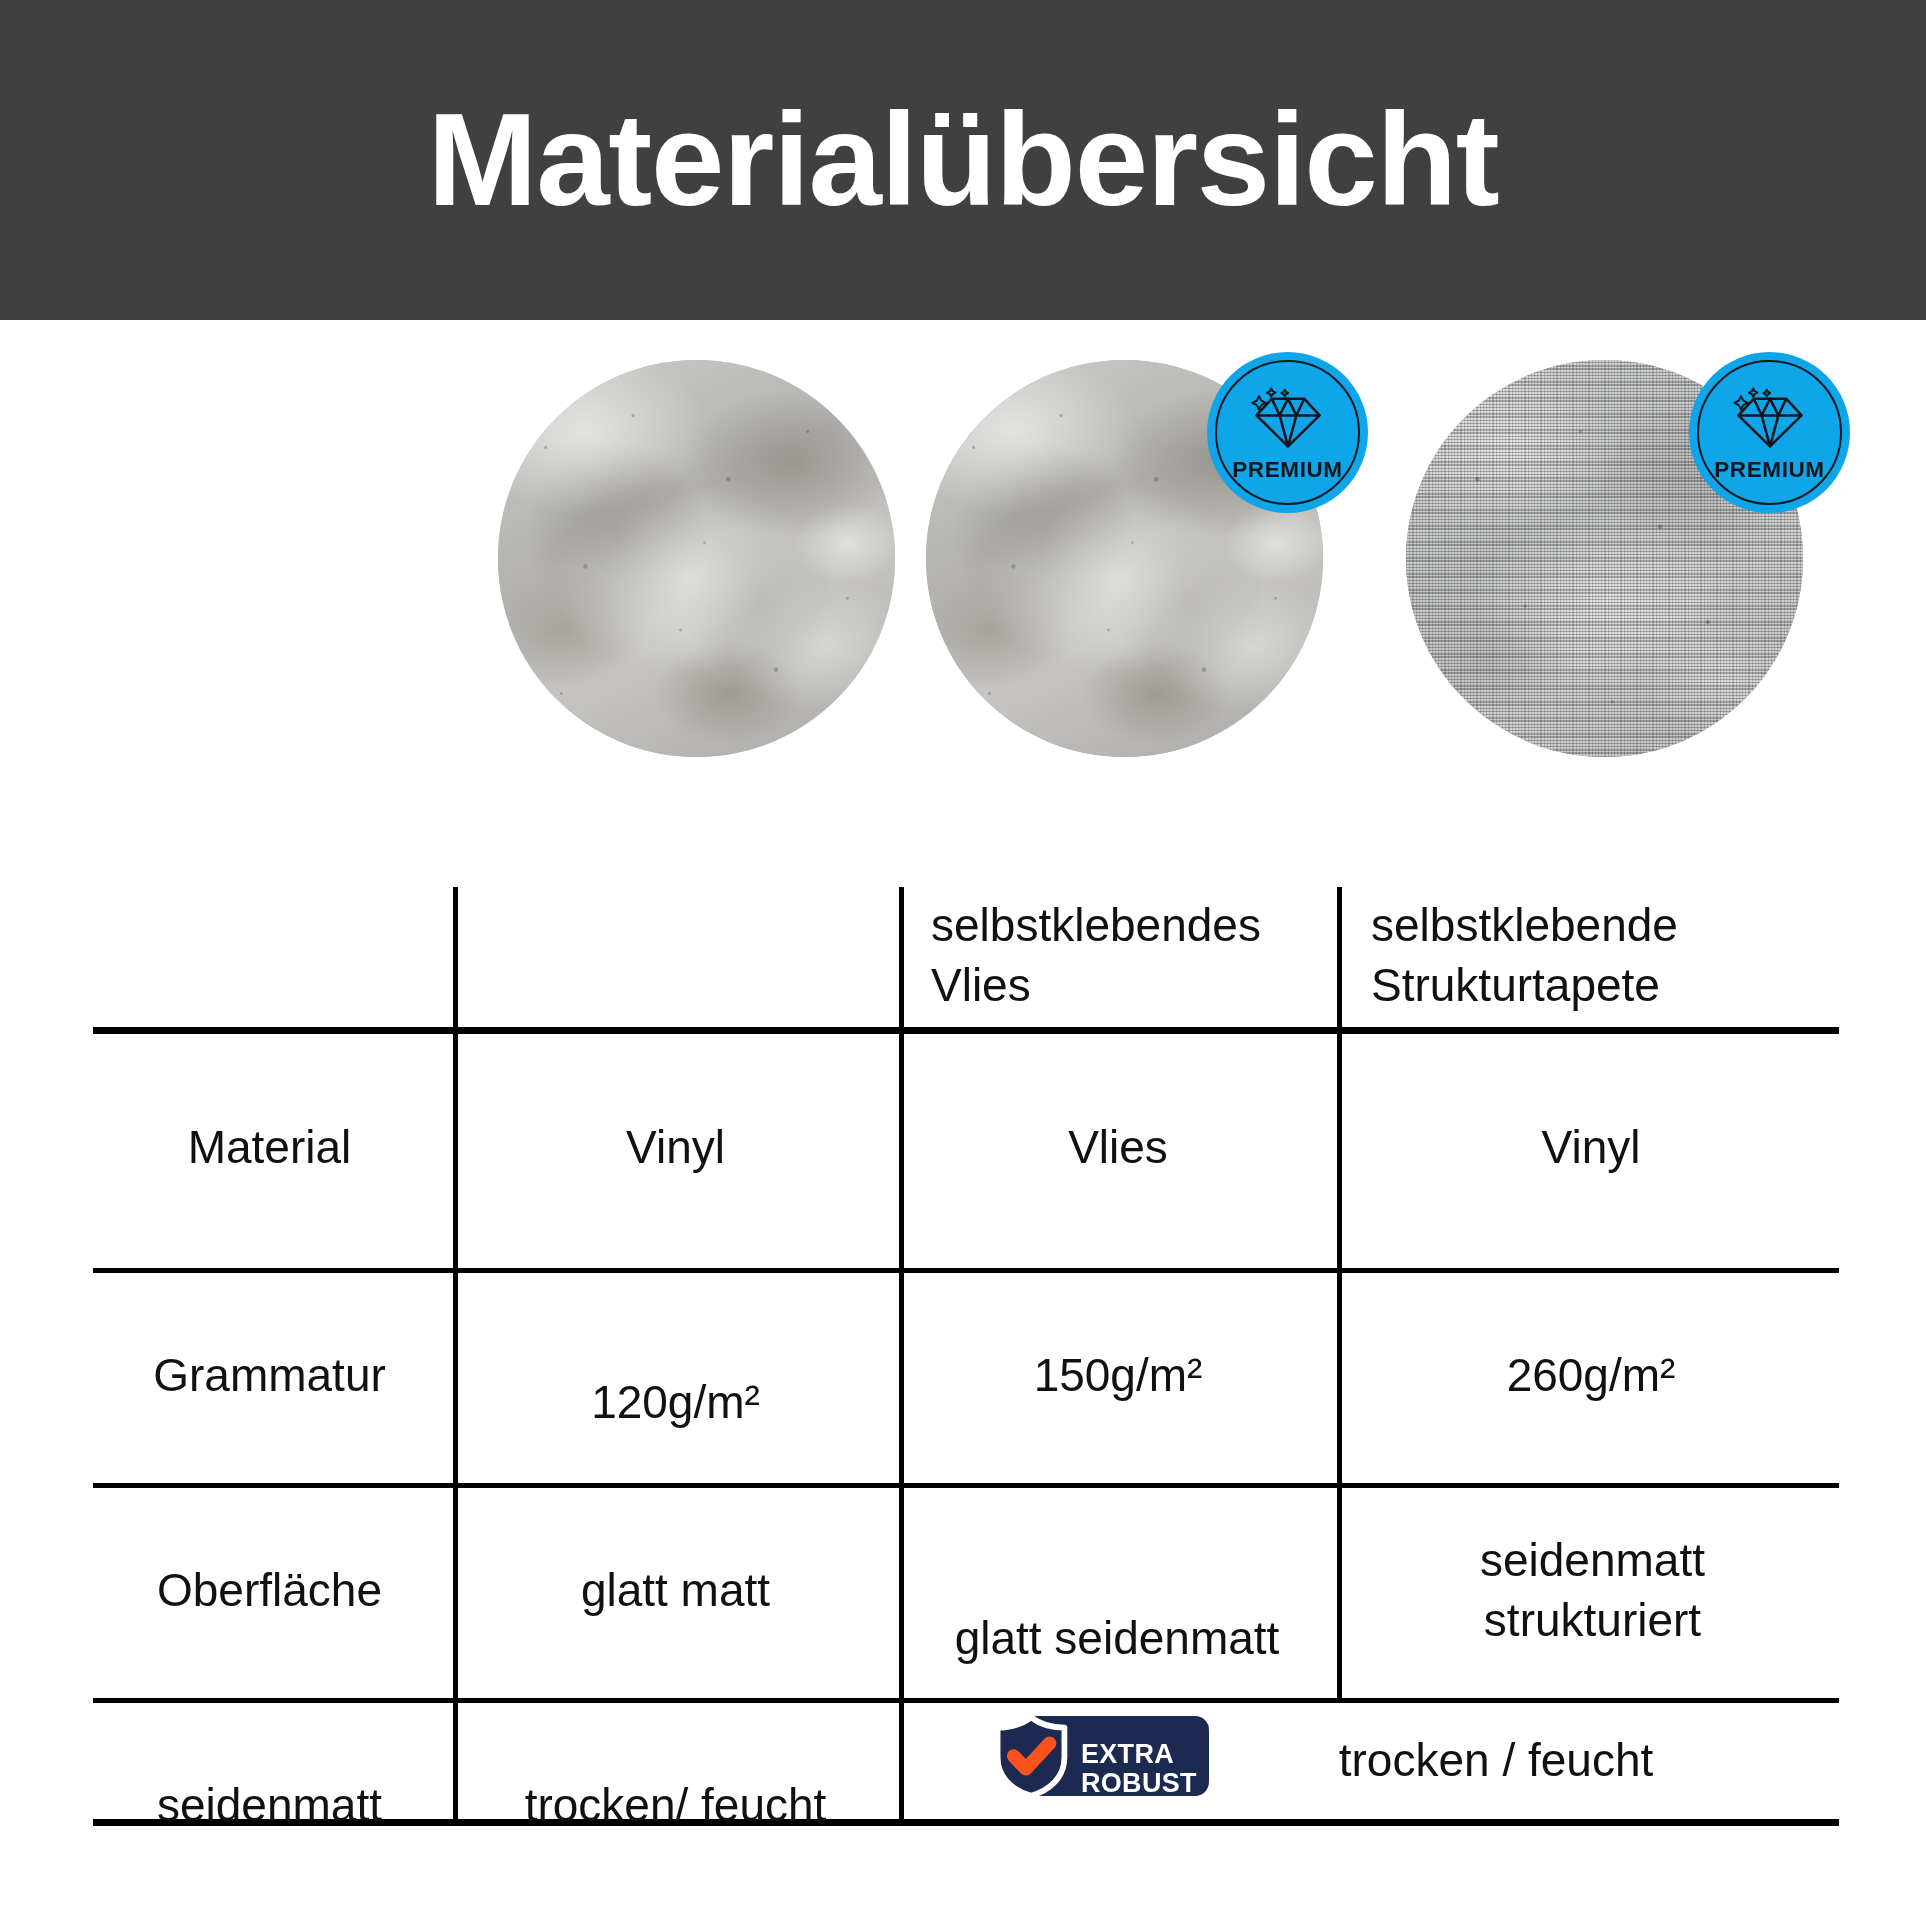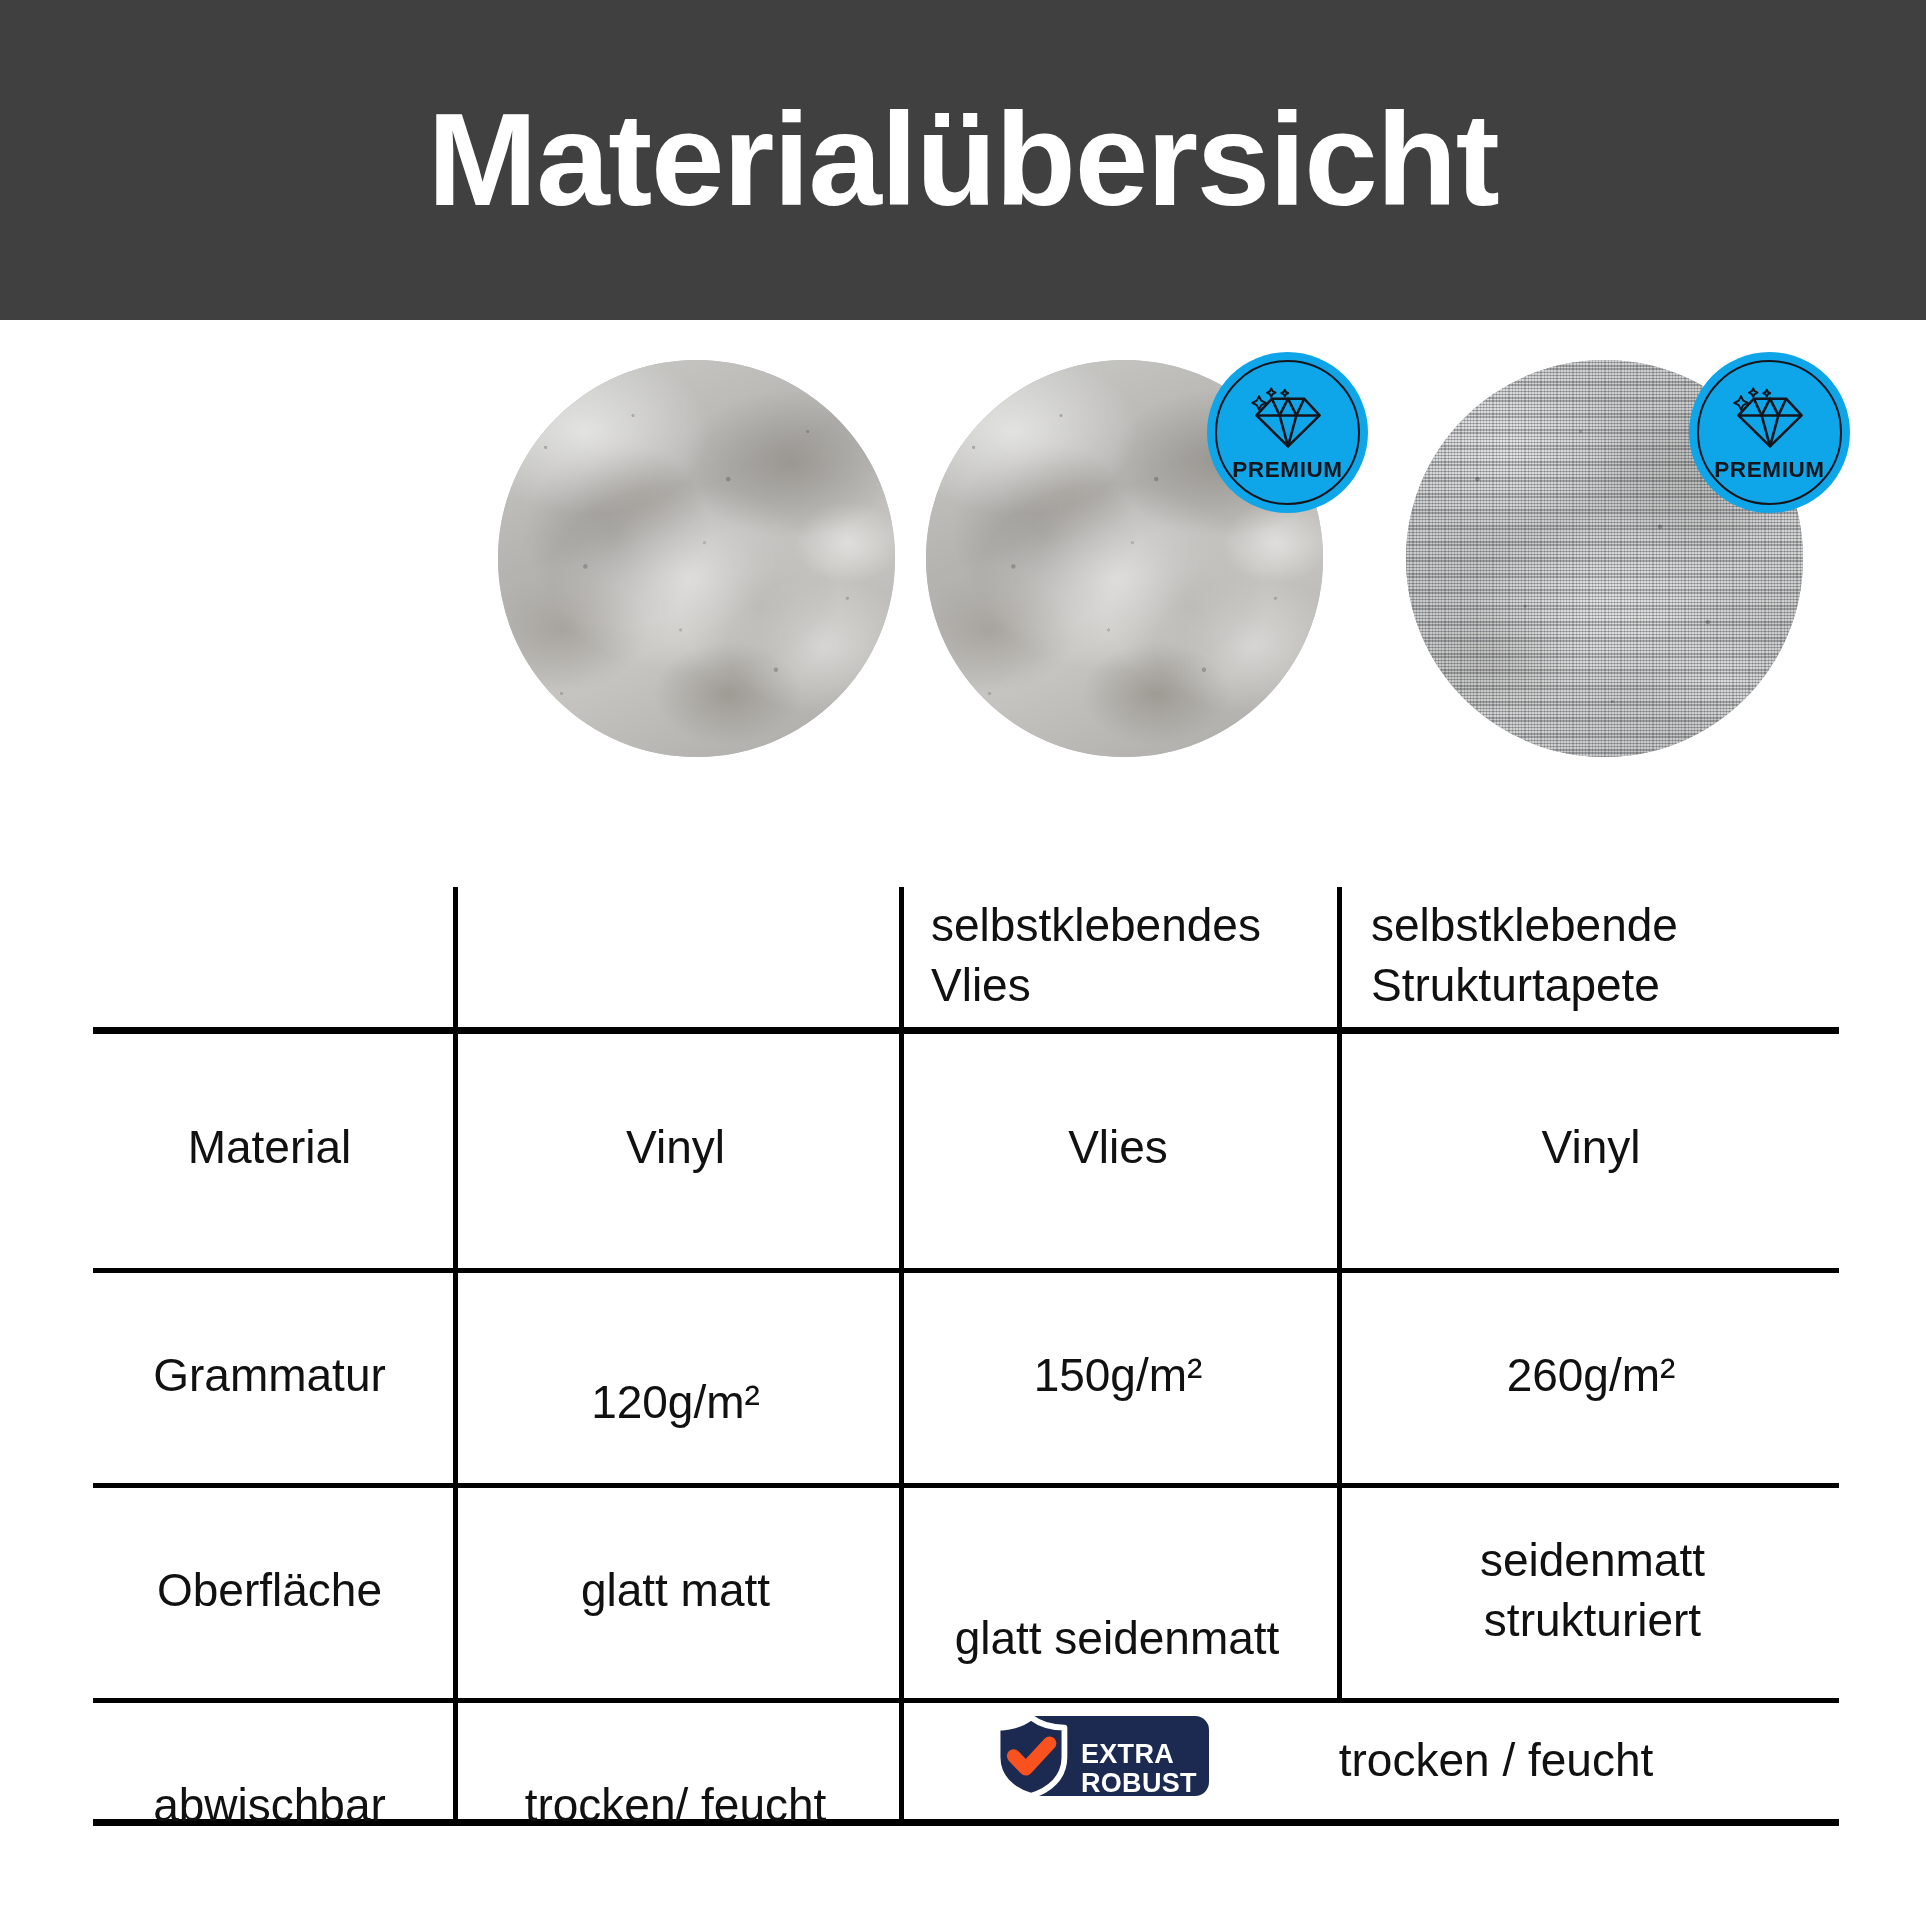--- a/index.html
+++ b/index.html
@@ -238,21 +238,21 @@
   <div class="cell" style="left:93px;top:1273px;width:353px;height:205px;">Grammatur</div>
   <div class="cell" style="left:457px;top:1273px;width:437px;height:205px;margin-top:27px;">120g/m²</div>
   <div class="cell" style="left:903px;top:1273px;width:430px;height:205px;">150g/m²</div>
   <div class="cell" style="left:1342px;top:1273px;width:498px;height:205px;">260g/m²</div>
 
   <div class="cell" style="left:93px;top:1488px;width:353px;height:205px;">Oberfläche</div>
   <div class="cell" style="left:457px;top:1488px;width:437px;height:205px;">glatt matt</div>
   <div class="cell" style="left:937px;top:1536px;width:360px;height:205px;">glatt seidenmatt</div>
   <div class="cell" style="left:1368px;top:1488px;width:449px;height:205px;">seidenmatt strukturiert</div>
 
-  <div class="cell" style="left:93px;top:1703px;width:353px;height:205px;">abwischbar</div>
+  <div class="cell" style="left:93px;top:1703px;width:353px;height:205px;">seidenmatt</div>
   <div class="cell" style="left:457px;top:1703px;width:437px;height:205px;">trocken/ feucht</div>
 
   <div class="cell" style="left:1220px;top:1703px;width:552px;height:116px;">trocken / feucht</div>
 
   <div class="robust-badge" style="left:986px;top:1711px;">
     <div class="robust-plate"></div>
     <span class="robust-shield">
       <svg width="90" height="90" viewBox="0 0 140 140">
         <path d="M70 10 C54 22 34 26 18 26 L18 72 C18 104 42 124 70 132 C98 124 122 104 122 72 L122 26 C106 26 86 22 70 10 Z" fill="#1c2a52" stroke="#ffffff" stroke-width="9" stroke-linejoin="round"></path>
         <path d="M43 70 L62 90 L99 50" fill="none" stroke="#f9521e" stroke-width="21" stroke-linecap="round" stroke-linejoin="round"></path>

